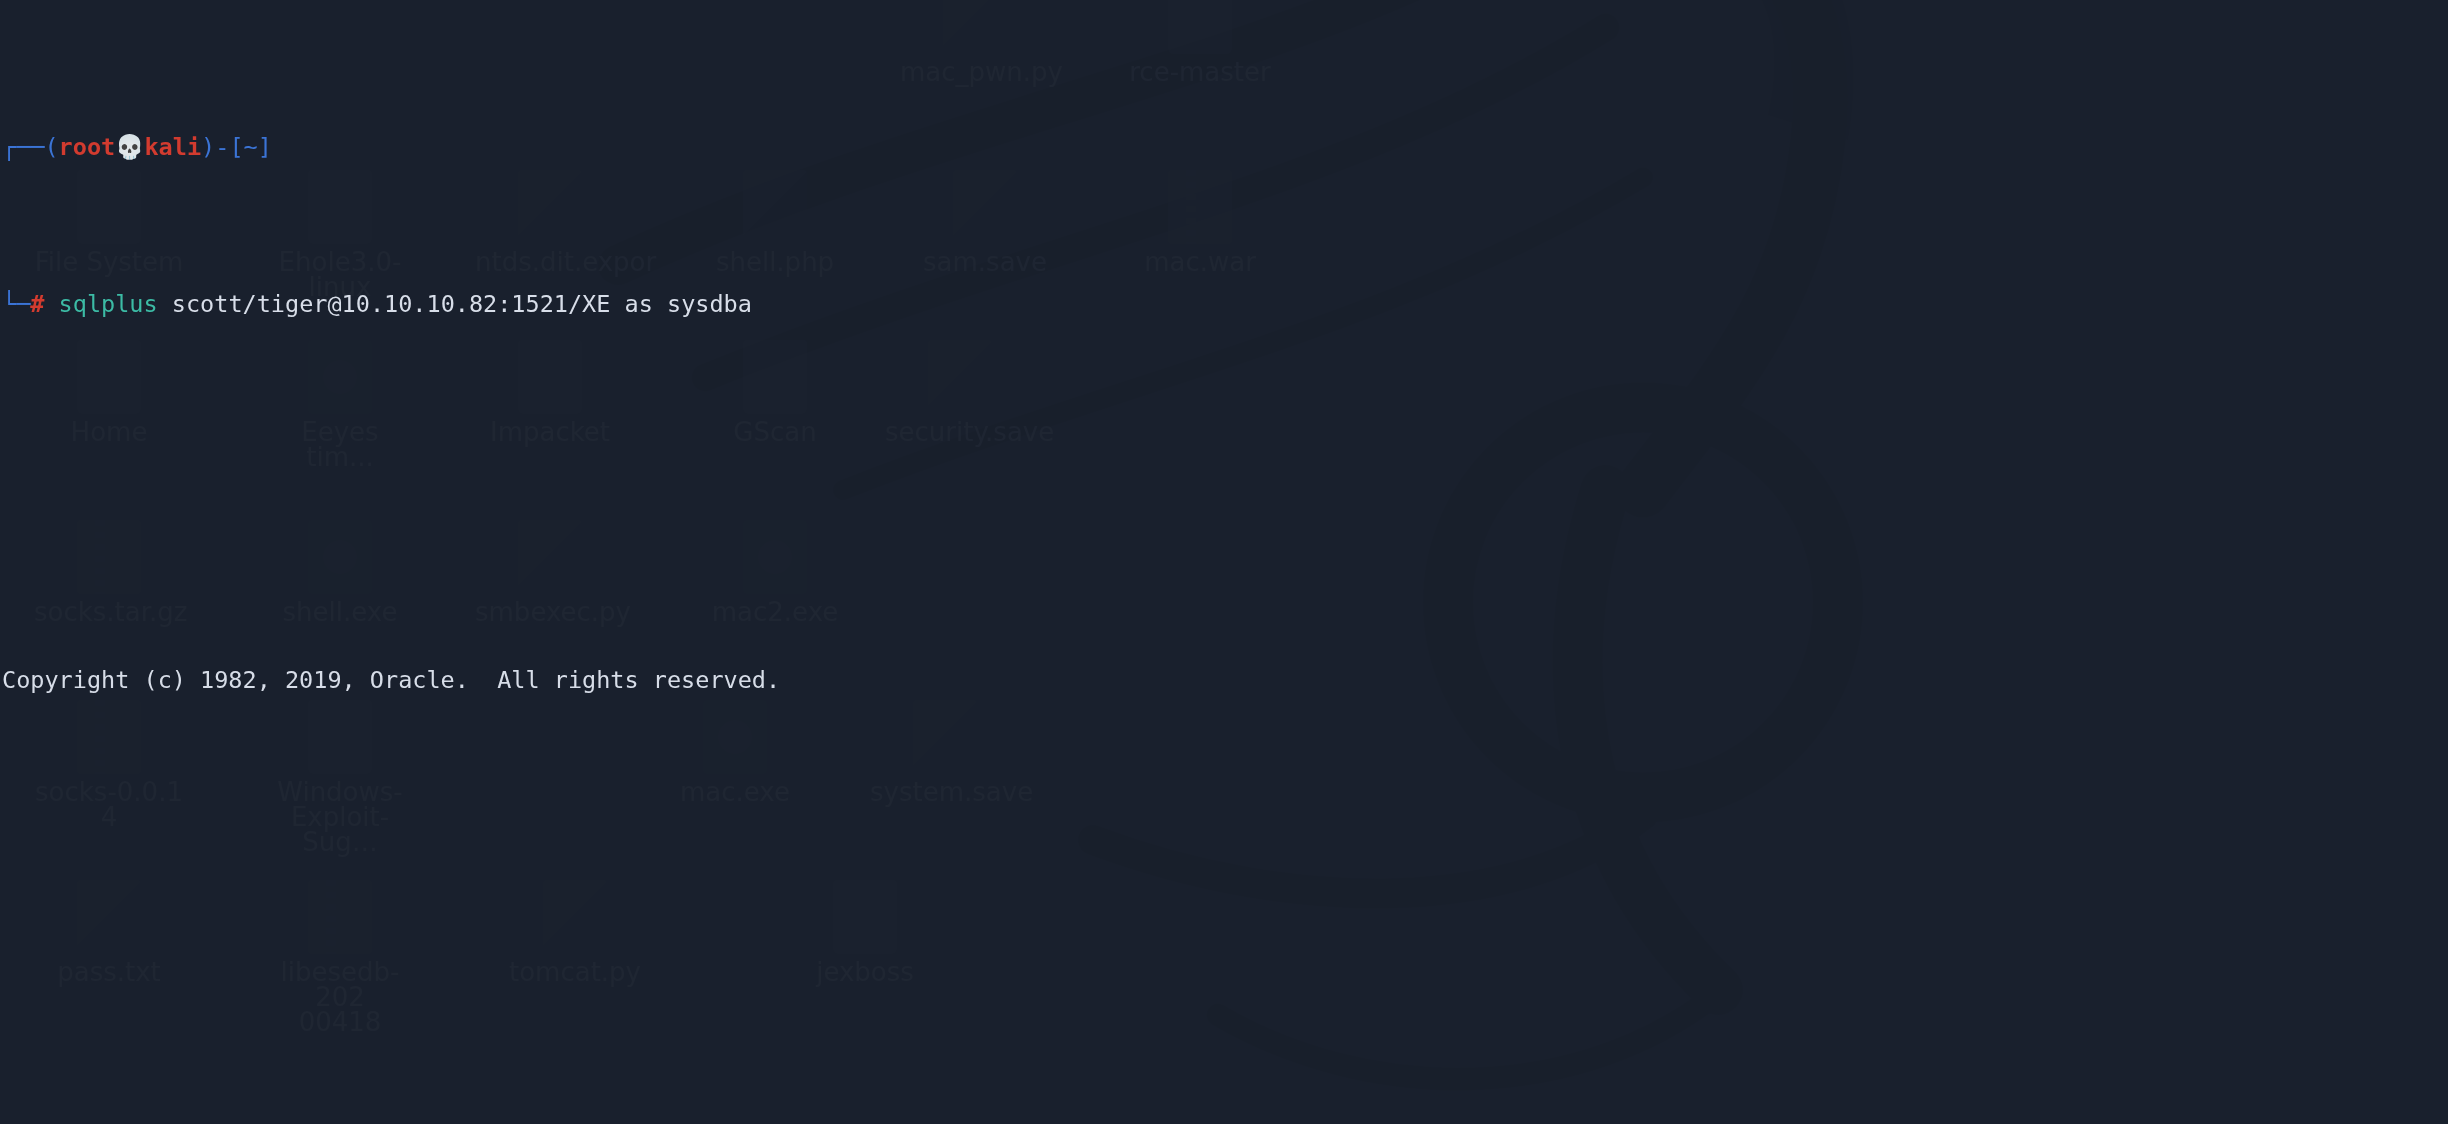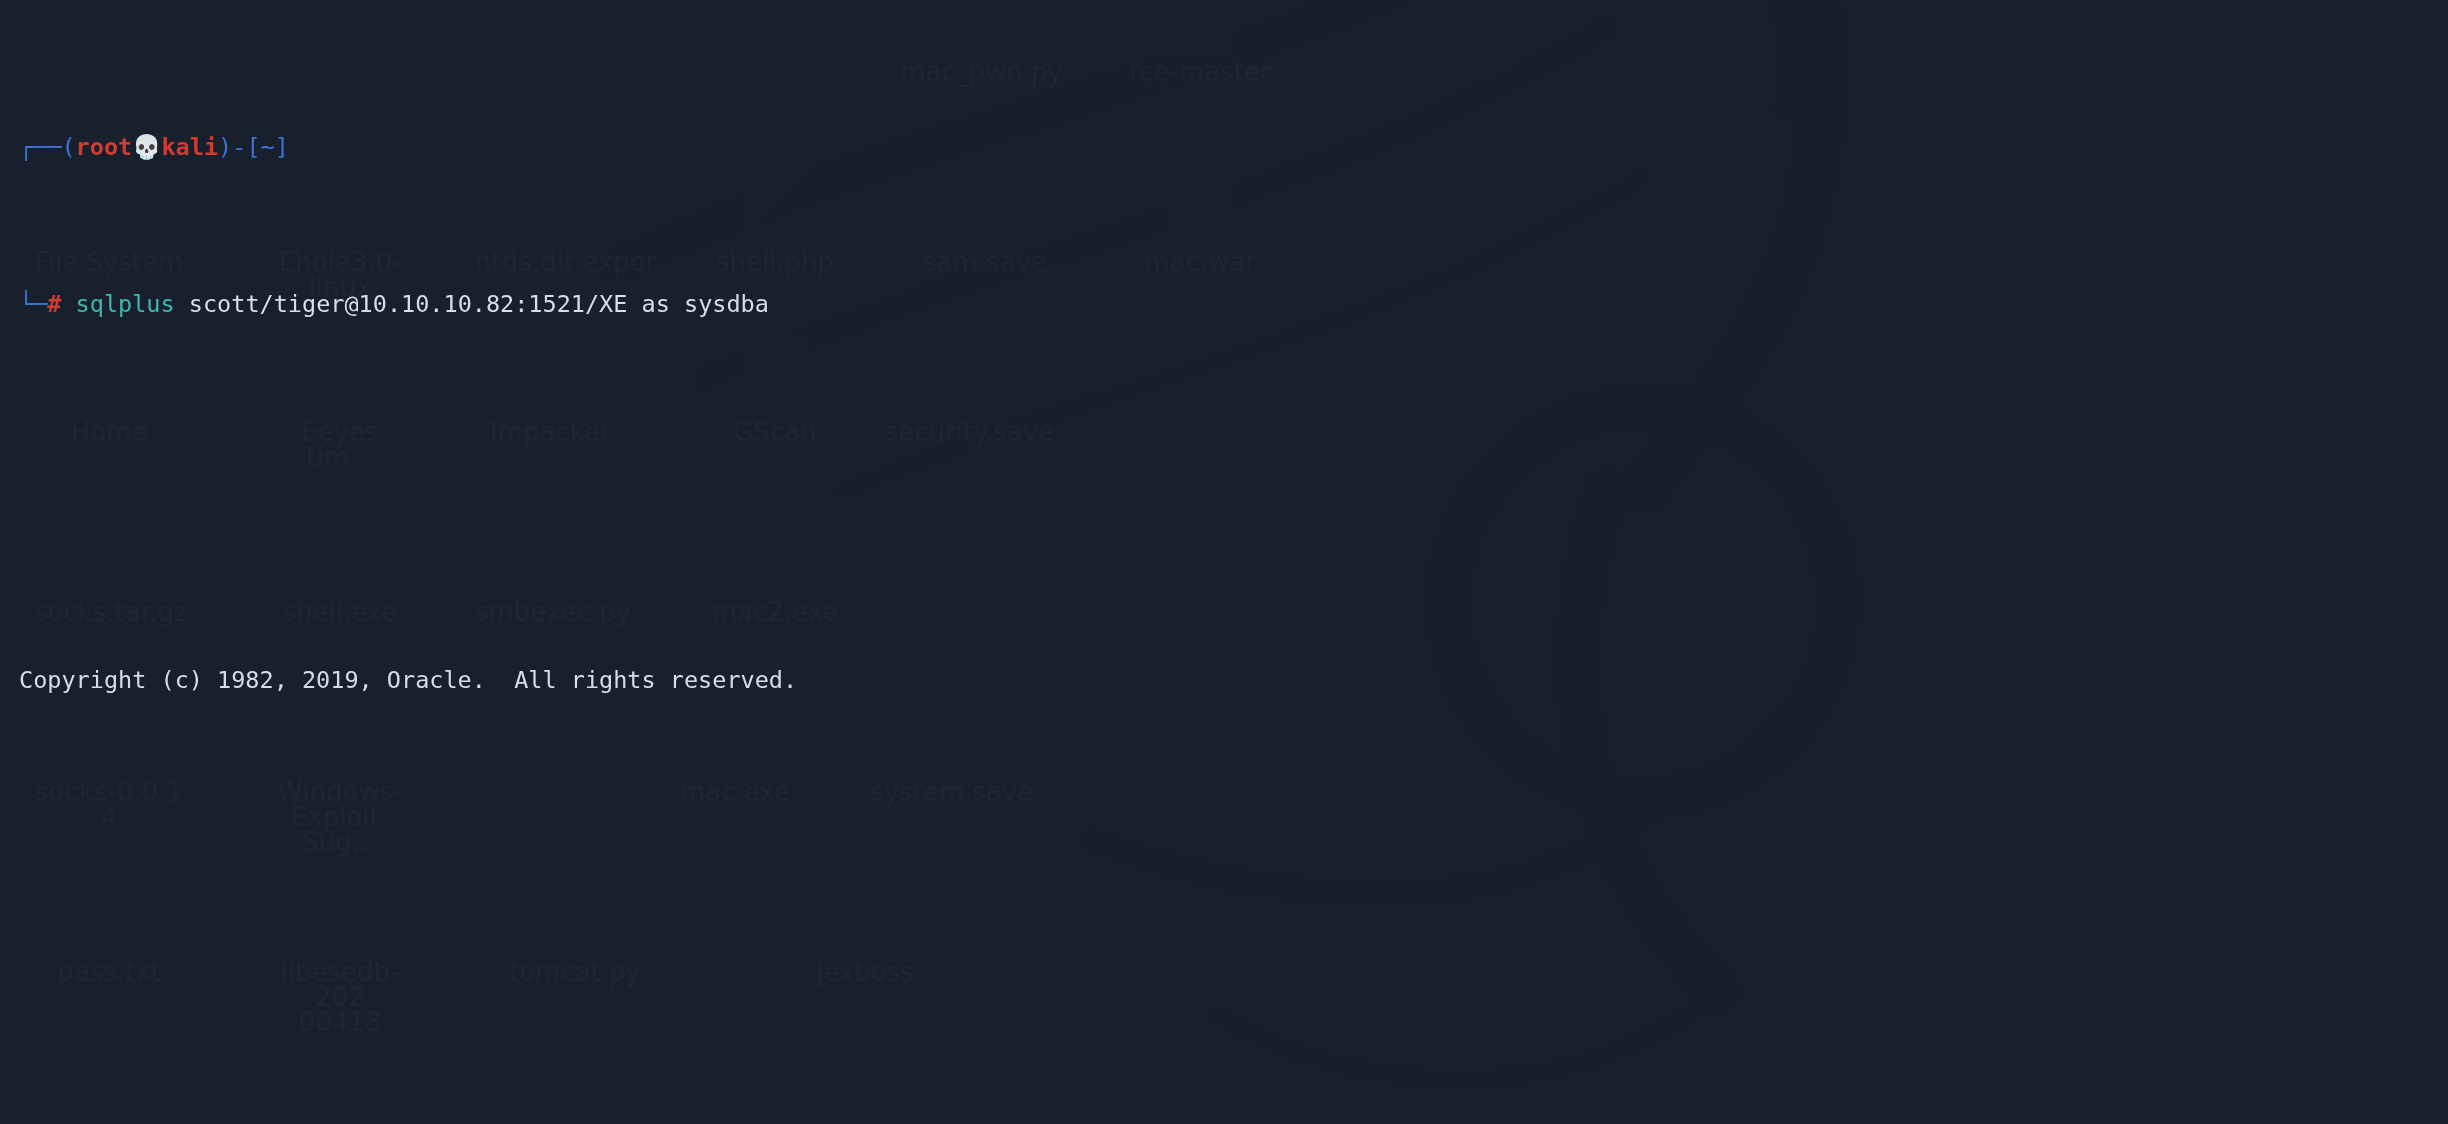--- a/index.html
+++ b/index.html
@@ -83,21 +83,21 @@
     position: absolute;
     left: 0;
     top: 0;
     padding: 6px 0 0 0;
     font-size: 23.5px;
     line-height: 31.4px;
     color: #d8dee9;
     white-space: pre;
     letter-spacing: 0;
   }
-  .line { height: 31.4px; padding-left: 19px; }
+  .line { height: 31.4px; padding-left: 2px; }
   .blank { height: 31.4px; }
 
   
   .p-brace  { color: #3b74d6; }
   .p-red    { color: #d23b2f; font-weight: bold; }
   .p-skull  { color: #e8eaee; }
   .p-tilde  { color: #3b74d6; }
   .p-hash   { color: #d23b2f; font-weight: bold; }
   .p-cmd    { color: #3cbba5; }
   .p-arg    { color: #d8dee9; }

